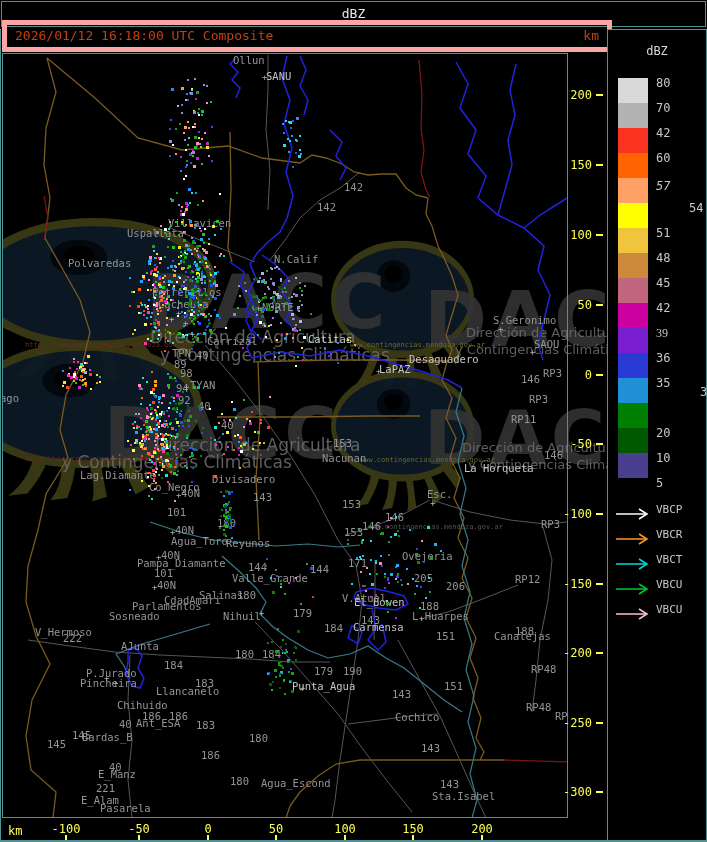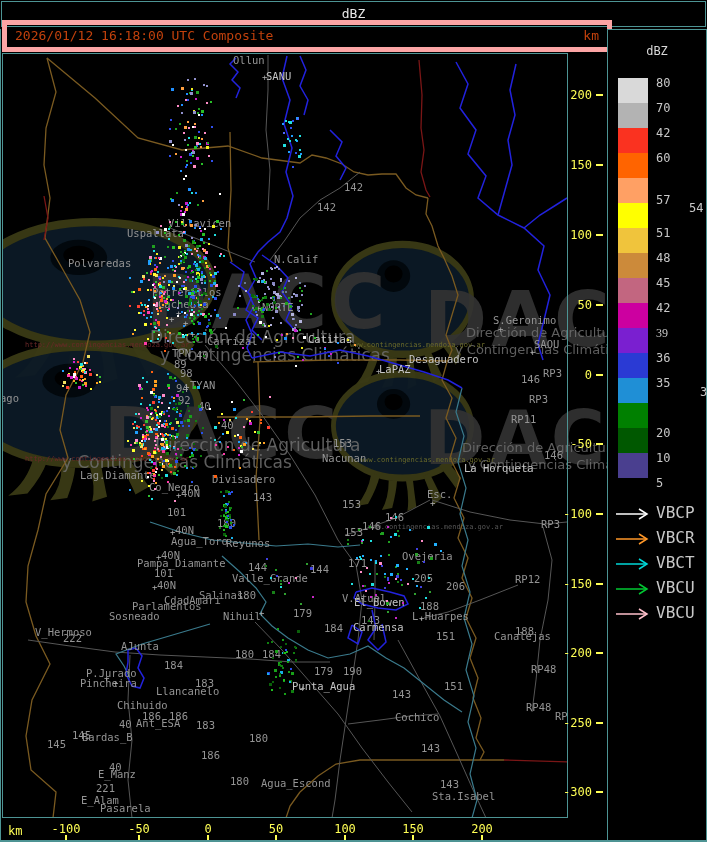--- a/index.html
+++ b/index.html
@@ -14,21 +14,21 @@
   .mapwrap{position:absolute;left:0;top:0;}
   .xgutter{position:absolute;left:0;top:818px;width:607px;height:24px;color:#ffff55;font-size:12px;}
   .xgutter .km{position:absolute;left:8px;top:6px;}
   .xtlab{position:absolute;top:4px;transform:translateX(-50%);color:#ffff55;}
   .xtmark{position:absolute;top:17px;width:2px;height:6px;background:#ffff55;}
   .panel{position:absolute;left:607px;top:29px;width:98px;height:811px;border:1px solid #4d9494;background:#000;}
   .panel .ptitle{position:absolute;left:0;top:14px;width:100%;text-align:center;color:#d8d8d8;font-size:12px;}
   .swatch{position:absolute;left:10px;width:30px;}
   .cblab{position:absolute;left:48px;transform:translateY(-50%);color:#c8c8c8;font-size:12px;}
   .legrow{position:absolute;left:6px;width:90px;height:12px;}
-  .legrow .lab{position:absolute;left:42px;top:-2px;color:#c8c8c8;font-size:16px;}
+  .legrow .lab{position:absolute;left:42px;top:-2px;color:#c8c8c8;font-size:11px;}
   .border-bottom{position:absolute;left:0;top:840px;width:707px;height:2px;background:#4d9494;}
   .leftedge{position:absolute;left:0;top:29px;width:1px;height:813px;background:#4d9494;}
 </style>
 </head>
 <body>
 
 <div class="screen">
 
   <div class="titlebar">
     <span>dBZ</span>
@@ -1585,21 +1585,21 @@
         <div class="swatch" style="top: 298px; height: 25px; background: rgb(122, 31, 208);"></div>
         <div class="swatch" style="top: 323px; height: 25px; background: rgb(42, 58, 212);"></div>
         <div class="swatch" style="top: 348px; height: 25px; background: rgb(31, 143, 214);"></div>
         <div class="swatch" style="top: 373px; height: 25px; background: rgb(0, 128, 0);"></div>
         <div class="swatch" style="top: 398px; height: 25px; background: rgb(0, 88, 0);"></div>
         <div class="swatch" style="top: 423px; height: 25px; background: rgb(74, 63, 143);"></div>
         <div class="cblab" style="top: 53px;">80</div>
         <div class="cblab" style="top: 78px;">70</div>
         <div class="cblab" style="top: 103px;">42</div>
         <div class="cblab" style="top: 128px;">60</div>
-        <div class="cblab" style="top: 170px;">57</div>
+        <div class="cblab" style="top: 156px; font-style: italic;">57</div>
         <div class="cblab" style="top: 178px; margin-left: 33px;">54</div>
         <div class="cblab" style="top: 203px;">51</div>
         <div class="cblab" style="top: 228px;">48</div>
         <div class="cblab" style="top: 253px;">45</div>
         <div class="cblab" style="top: 278px;">42</div>
         <div class="cblab" style="top: 303px; font-family: Liberation Serif, serif;">39</div>
         <div class="cblab" style="top: 328px;">36</div>
         <div class="cblab" style="top: 353px;">35</div>
         <div class="cblab" style="top: 362px; margin-left: 44px;">30</div>
         <div class="cblab" style="top: 403px;">20</div>

